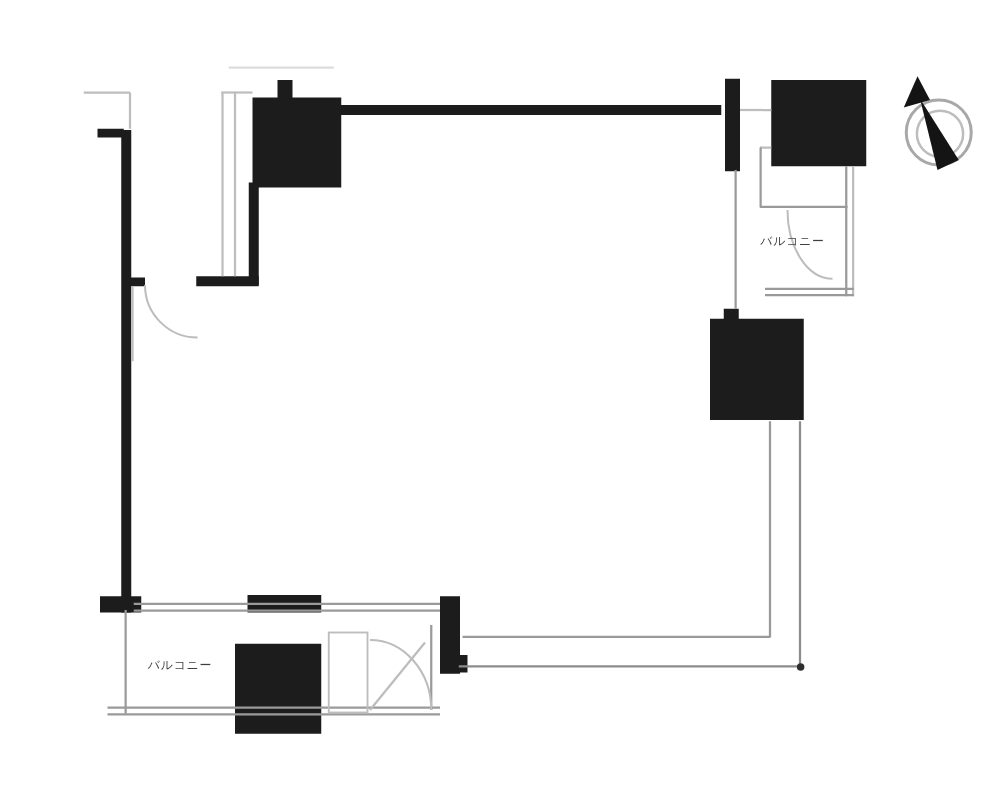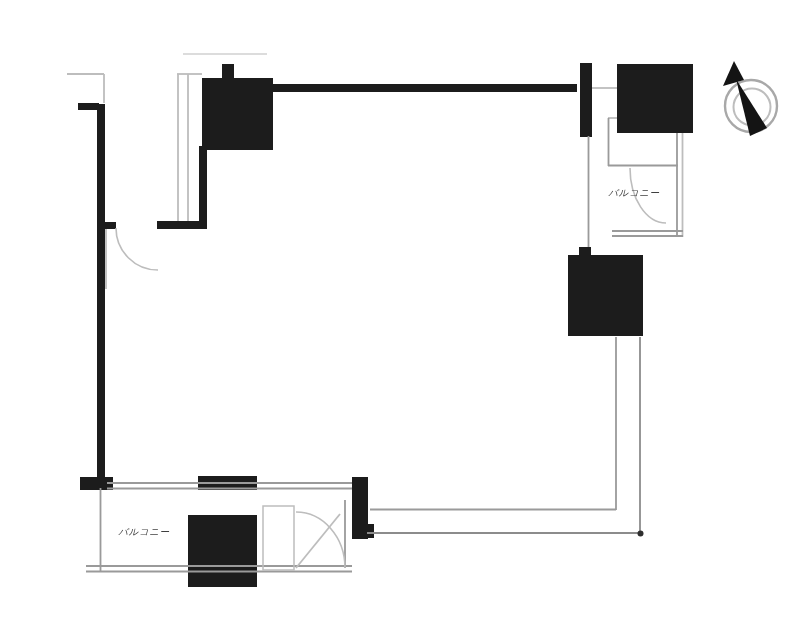--- a/index.html
+++ b/index.html
@@ -2,21 +2,20 @@
 <html><head>
 <meta charset="utf-8">
 <style>
   html,body{margin:0;padding:0;background:#ffffff;}
   .canvas{
     position:relative;
     width:787px;height:643px;
     background:#ffffff;
     overflow:hidden;
     font-family:"DejaVu Sans",sans-serif;
-    font-style:italic;
   }
   svg{position:absolute;left:0;top:0;}
   
   .g0{stroke:#8c8c8c;}
   .g1{stroke:#9a9a9a;}
   .g2{stroke:#bdbdbd;}
   .g3{stroke:#dcdcdc;}
   line{stroke-width:1.8;}
   path.arc{fill:none;stroke-width:1.6;}
   rect.frame{fill:none;stroke-width:1.5;}

